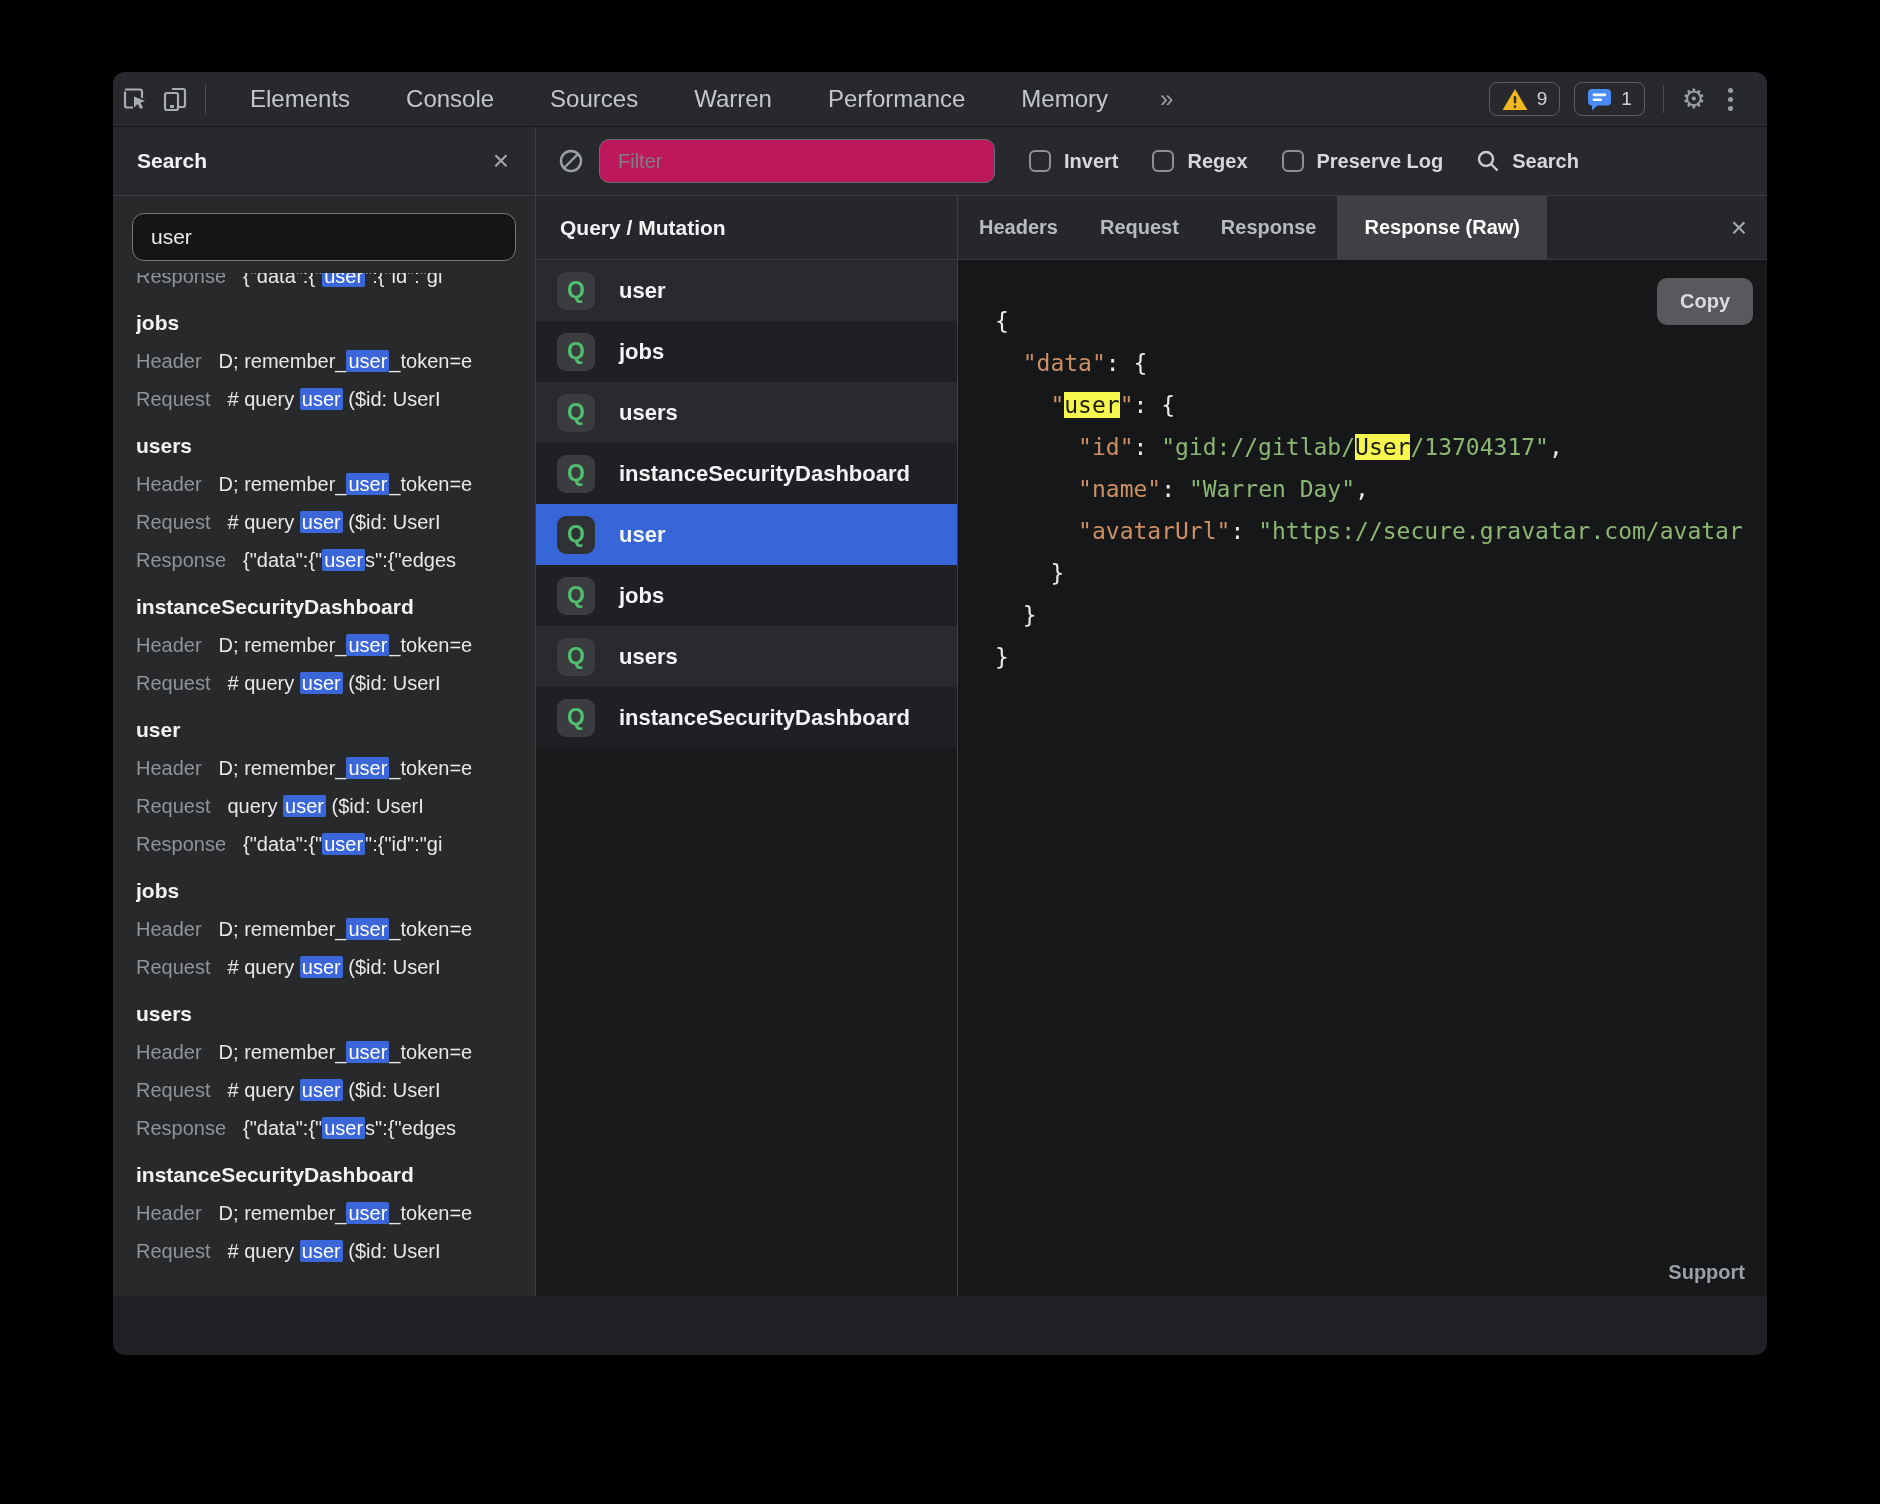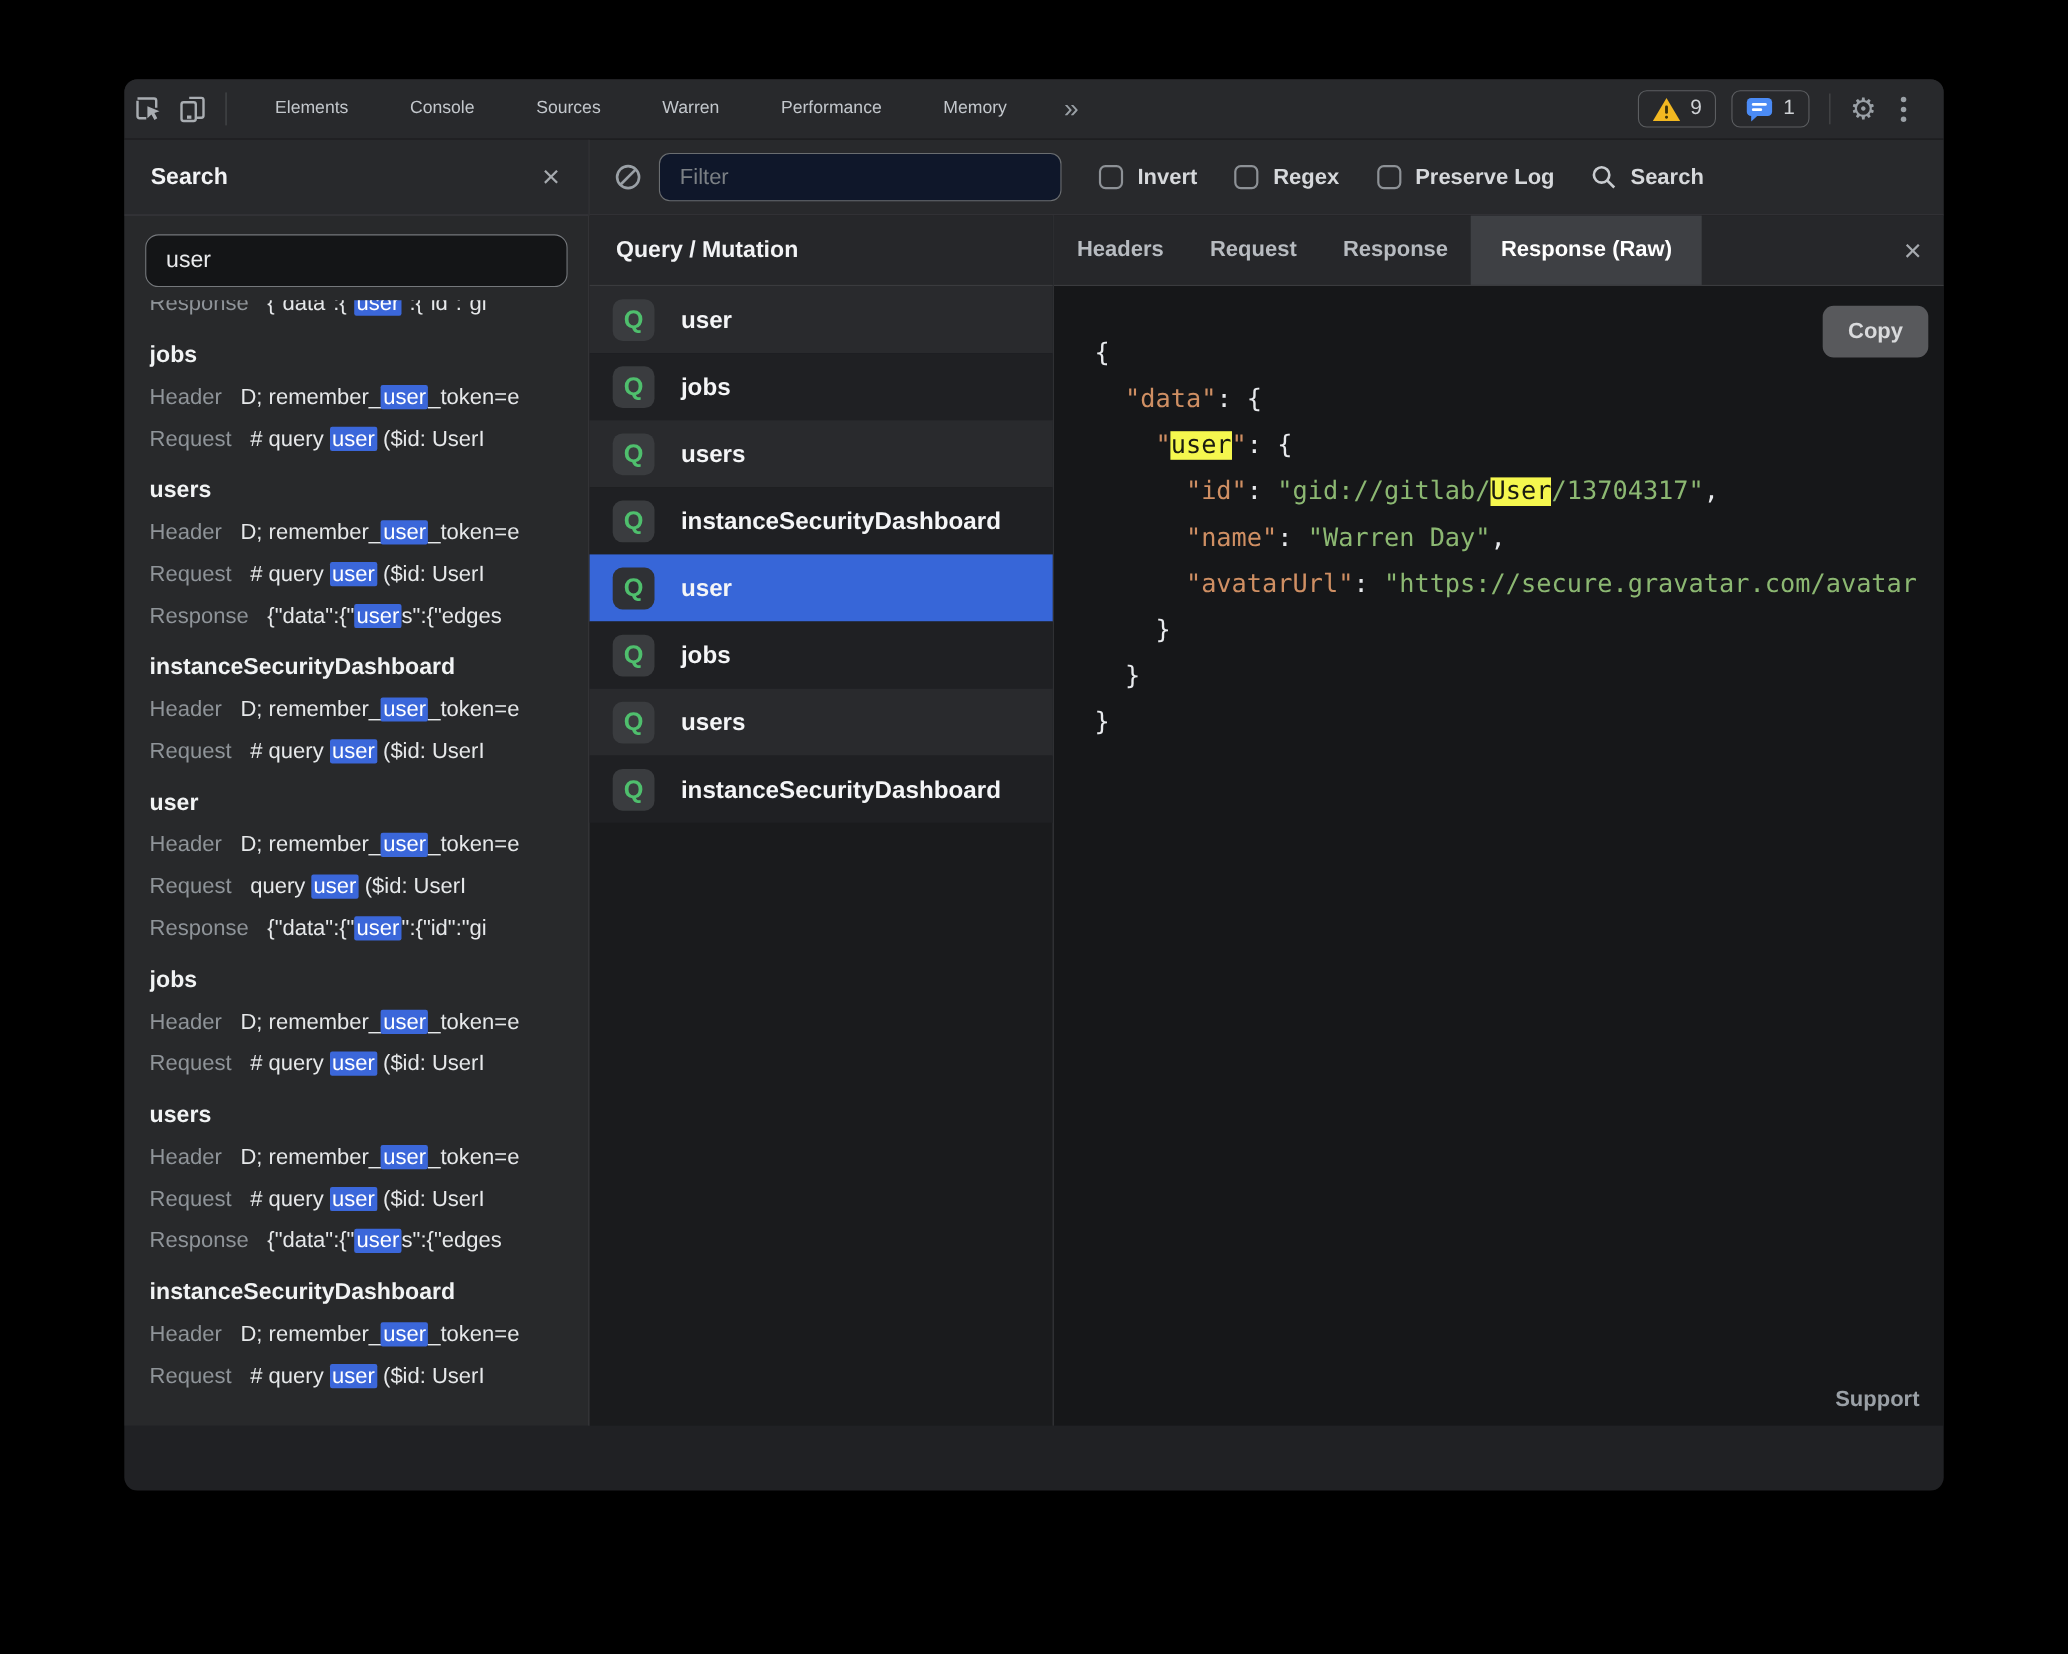--- a/index.html
+++ b/index.html
@@ -13,21 +13,21 @@
   .lights { display:flex; gap:18px; padding-left:23px; z-index:2; }
   .light { width:22px; height:22px; border-radius:50%; }
   .light.red { background:#ee6a5e; } .light.yellow { background:#f4bf4f; } .light.green { background:#5fc454; }
   .title { position:absolute; left:0; right:0; text-align:center; color:#f0f0f1; font-size:20px; font-weight:bold; }
 
   
   .toolbar { height:55px; background:#28292c; display:flex; align-items:center; border-bottom:1px solid #151617; }
   .tool-icon { width:42px; height:54px; display:flex; align-items:center; justify-content:center; }
   .tool-sep { width:1px; height:30px; background:#4a4c4e; margin:0 16px 0 8px; }
   .tabs { display:flex; height:54px; }
-  .tab { height:54px; display:flex; align-items:center; padding:16px 28px; font-size:16px; color:#c3c7cc; white-space:nowrap; }
+  .tab { height:54px; display:flex; align-items:center; padding:16px 28px; font-size:24px; color:#c3c7cc; white-space:nowrap; }
   .tab.active { background:#050506; color:#fff; }
   .chevron { font-size:24px; color:#9aa0a6; padding:0 24px; display:flex; align-items:center; height:54px; }
   .toolbar-right { margin-left:auto; display:flex; align-items:center; gap:14px; padding-right:26px; }
   .badge { display:flex; align-items:center; gap:9px; border:1px solid #5c5e61; border-radius:8px; height:34px; padding:0 12px; color:#cfd2d6; font-size:19px; }
   .tb-sep { width:1px; height:28px; background:#4a4c4e; margin:0 4px; }
   .gear { font-size:27px; color:#9aa0a6; line-height:1; }
   .dots { display:flex; flex-direction:column; gap:4px; padding:0 8px; }
   .dots i { width:5px; height:5px; border-radius:50%; background:#9aa0a6; }
 
   
@@ -46,21 +46,21 @@
   .results { flex:1; overflow:hidden; padding-left:23px; }
   .sr-section { font-size:21px; font-weight:bold; color:#f1f3f4; height:38px; line-height:38px; margin-top:9px; white-space:nowrap; overflow:hidden; }
   .sr-row { font-size:20px; color:#e6e8ea; height:38px; line-height:38px; white-space:nowrap; overflow:hidden; }
   .sr-row.clipped { margin-top:-16px; }
   .sr-label { color:#8f9499; margin-right:17px; }
   .hl { background:#3b67da; color:#fff; border-radius:2px; padding:0 2px; }
 
   
   .right-group { flex:1; display:flex; flex-direction:column; min-width:0; }
   .filter-band { padding-left:20px; }
-  .filter-input { width:366px; height:44px; margin-left:13px; background:#0f172a; border:1.5px solid #6a6d70;
+  .filter-input { width:396px; height:44px; margin-left:13px; background:#be185d; border:1.5px solid #6a6d70;
                   border-radius:10px; color:#e9eaec; font-size:20px; padding:0 18px; outline:none;
                   font-family:"Liberation Sans",sans-serif; }
   .filter-input::placeholder { color:#7b8085; }
   .cb-wrap { display:flex; align-items:center; }
   .cb-group { display:flex; align-items:center; margin-left:34px; gap:13px; }
   .cb-box { width:22px; height:22px; border:2px solid #8d9196; border-radius:6px; flex:none; }
   .cb-label { font-size:20px; font-weight:600; color:#d6d8db; white-space:nowrap; }
   .search-group { margin-left:32px; display:flex; gap:11px; align-items:center; color:#d6d8db; font-size:20px; font-weight:600; }
 
   .columns { flex:1; display:flex; min-height:0; }

